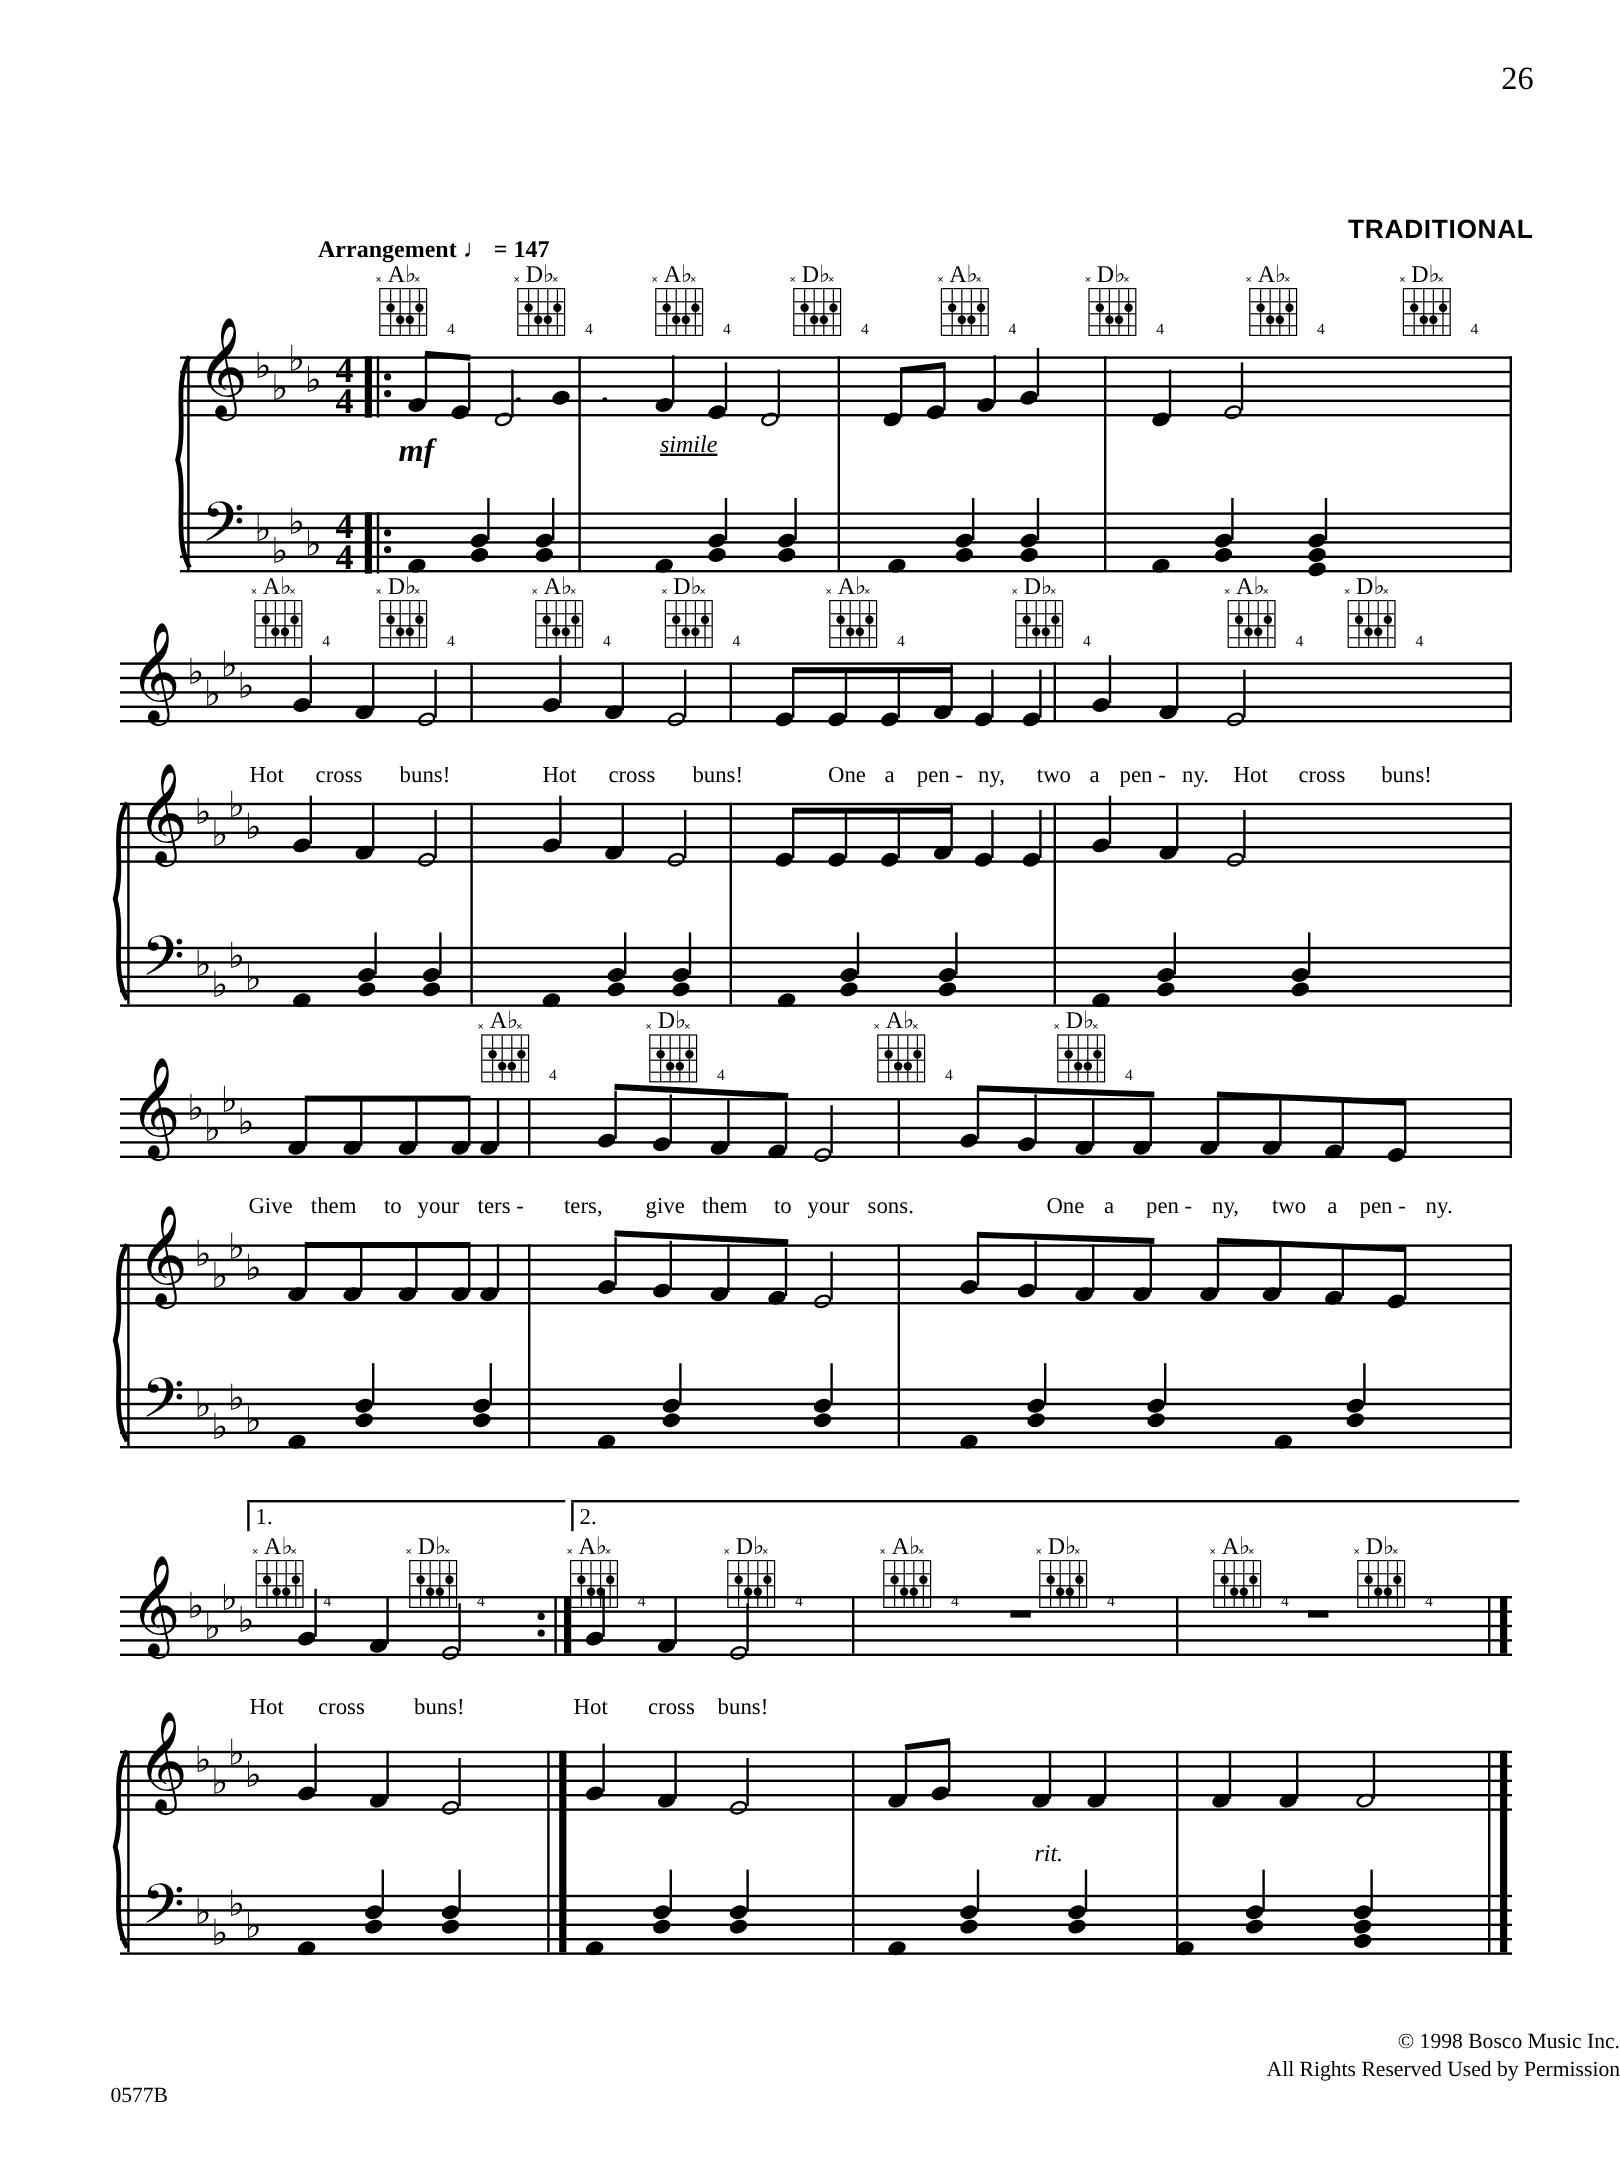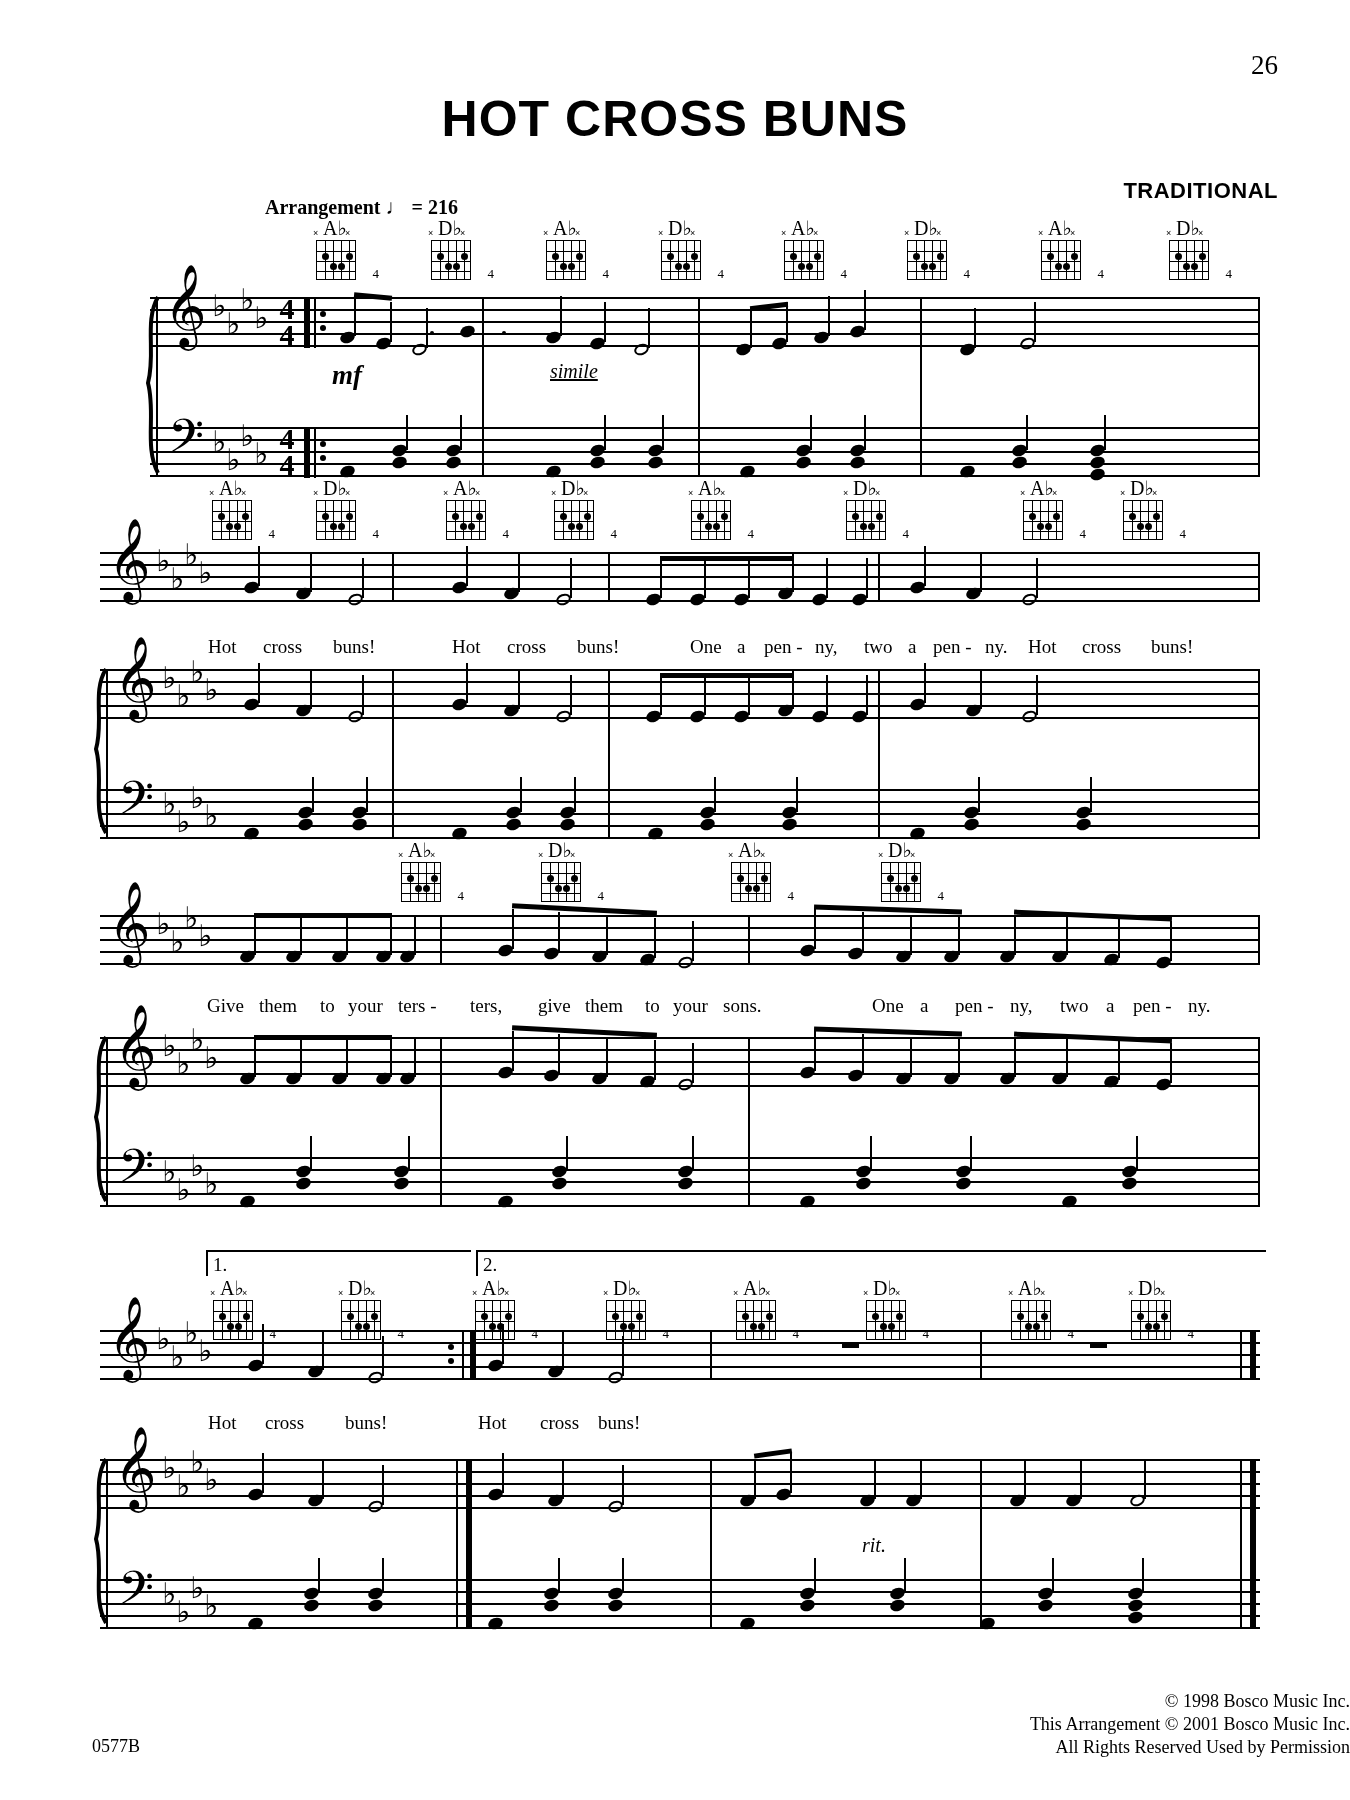--- a/index.html
+++ b/index.html
@@ -255,27 +255,26 @@
   .repeat-dots i {
     position: absolute; width: 6px; height: 6px; border-radius: 50%; background: #000; display:block;
   }
 </style>
 </head>
 <body>
 
 <div class="page">
 
   <div class="page-number">26</div>
-  <div class="song-title">HOT CROSS BUNS</div>
   <div class="composer">TRADITIONAL</div>
 
   <div class="tempo">
     <span>Arrangement</span>
     <span class="notehead">♩</span>
-    <span>= 216</span>
+    <span>= 147</span>
   </div>
 
   <div class="system" style="left:150px; top:300px; width:1110px; height:190px;">
 
     <div class="brace" style="left:-10px; top:-5px;">
       <svg width="22" height="180" viewBox="0 0 22 180">
         <path d="M18 2 C4 26 16 58 8 88 C16 118 4 152 18 178" stroke="#000" stroke-width="4" fill="none"></path>
       </svg>
     </div>
     <div class="barline" style="left:6px; top:-3px; height:178px;"></div>
@@ -1773,18 +1772,17 @@
     <div class="note">
         <span class="head" style="left:1028px; top:126px;"></span>
         <span class="head" style="left:1028px; top:138px;"></span>
         <span class="head" style="left:1028px; top:150px;"></span>
         <span class="stem" style="left:1042px; top:96px; height:35px;"></span>
       </div>
   </div>
 
   <div class="copyright">
     <div>© 1998 Bosco Music Inc.</div>
-    <div>This Arrangement © 2001 Bosco Music Inc.</div>
     <div>All Rights Reserved    Used by Permission</div>
   </div>
   <div class="catalog">0577B</div>
 
 </div>
 
 </body></html>

